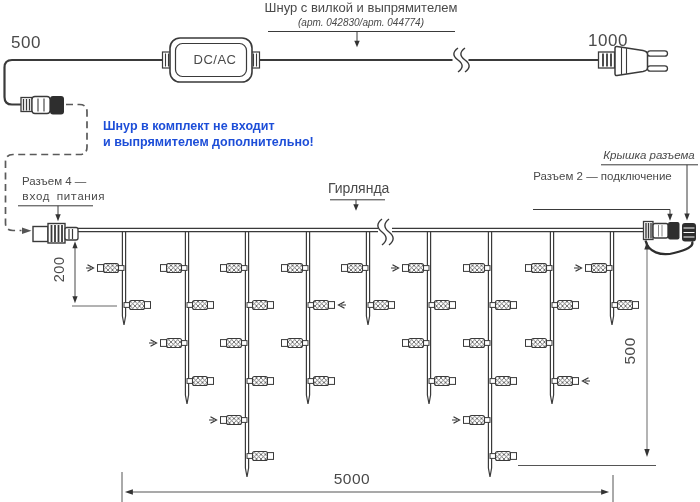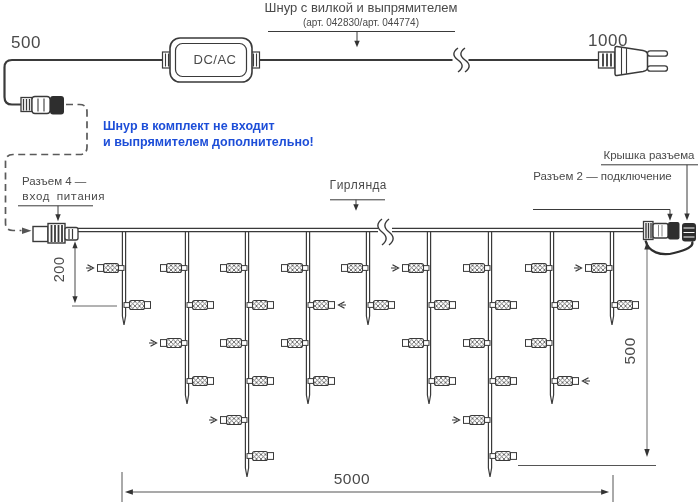--- a/index.html
+++ b/index.html
@@ -10,21 +10,21 @@
   }
   .stage svg { position:absolute; left:0; top:0; }
   .lbl { position:absolute; white-space:nowrap; color:#4a4a4a; line-height:1.15; }
   .ctr { text-align:center; }
   .rot { transform:rotate(-90deg); }
   .bold { font-weight:700; color:#1d4ed8; }
   .f17 { font-size:17px; letter-spacing:0.5px; }
   .f15 { font-size:15.5px; letter-spacing:0.5px; }
   .f14 { font-size:14.5px; letter-spacing:0.5px; }
   .f13 { font-size:13px; }
-  .f12 { font-size:12px;font-family:Liberation Mono, monospace; }
+  .f12 { font-size:14px; }
   .f125 { font-size:12.5px; }
   .f115 { font-size:11.5px; }
   .f10 { font-size:10px; }
 </style>
 </head>
 <body>
 
 <div class="stage">
 
   <svg width="700" height="502" viewBox="0 0 700 502">
@@ -276,34 +276,34 @@
         <rect x="591.5" y="263.5" width="15" height="9" rx="2" fill="url(#xh)" stroke="#3a3a3a" stroke-width="1.1"></rect>
         <rect x="585.5" y="264.6" width="6" height="6.8" fill="#fff" stroke="#3a3a3a" stroke-width="1"></rect>
         <path d="M 575.5 264.8 L 581.5 268 L 575.5 271.2 M 574 268 L 579 268" fill="none" stroke="#333333" stroke-width="1.2"></path>
         <rect x="612" y="302.6" width="5.5" height="4.8" fill="#fff" stroke="#3a3a3a" stroke-width="1"></rect>
         <rect x="617.5" y="300.5" width="15" height="9" rx="2" fill="url(#xh)" stroke="#3a3a3a" stroke-width="1.1"></rect>
         <rect x="632.5" y="301.6" width="6" height="6.8" fill="#fff" stroke="#3a3a3a" stroke-width="1"></rect>
       </g>
   </svg>
 
   <div class="lbl ctr f13" style="left:261px; top:1px;  width:200px;">Шнур с вилкой и выпрямителем</div>
-  <div class="lbl ctr f10" style="left:261px; top:17px; width:200px;">(арт. 042830/арт. 044774)</div>
+  <div class="lbl ctr f10" style="left:261px; top:17px; width:200px;font-style:italic;">(арт. 042830/арт. 044774)</div>
   <div class="lbl f17" style="left:11px;  top:33px;">500</div>
   <div class="lbl ctr f17" style="left:584px; top:31px; width:48px;">1000</div>
   <div class="lbl ctr f13" style="left:170px; top:38px; width:90px; height:44px; line-height:44px; letter-spacing:0.5px;">DC/AC</div>
 
   <div class="lbl bold f125" style="left:103px; top:119px;">Шнур в комплект не входит</div>
   <div class="lbl bold f125" style="left:103px; top:135px;">и выпрямителем дополнительно!</div>
 
   <div class="lbl f115" style="left:22px; top:175px;">Разъем 4 —</div>
   <div class="lbl f115" style="left:22px; top:190px;font-family:Liberation Mono, monospace;">вход питания</div>
 
   <div class="lbl ctr f12" style="left:328px; top:180px; width:60px;">Гирлянда</div>
 
   <div class="lbl ctr f115" style="left:520px; top:170px; width:165px;">Разъем 2 — подключение</div>
 
-  <div class="lbl ctr f115" style="left:598px; top:149px; width:102px;">Крышка разъема</div>
+  <div class="lbl ctr f115" style="left:598px; top:149px; width:102px;font-style:italic;">Крышка разъема</div>
 
   <div class="lbl ctr rot f14" style="left:38px;  top:261px; width:42px;">200</div>
   <div class="lbl ctr rot f15" style="left:608px; top:342px; width:44px;">500</div>
   <div class="lbl ctr f15" style="left:321px; top:470px; width:62px;">5000</div>
 
 </div>
 
 </body></html>

